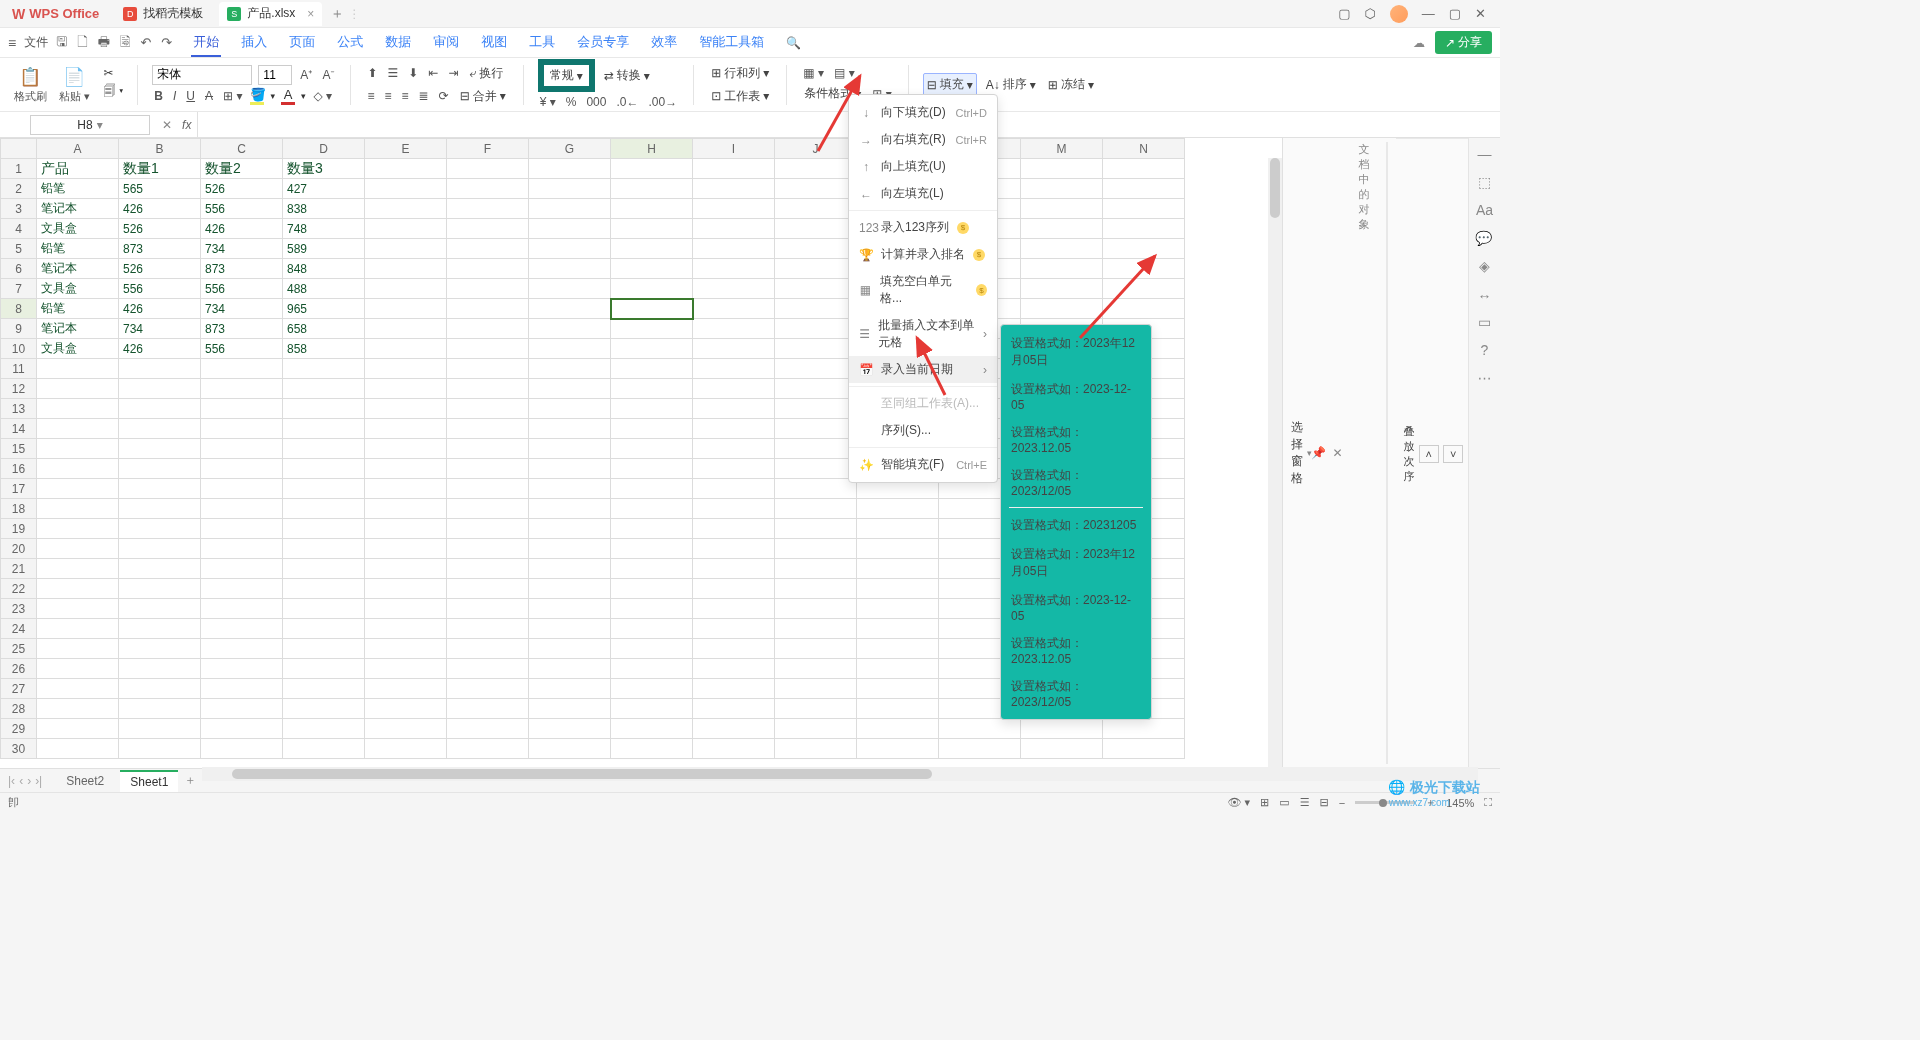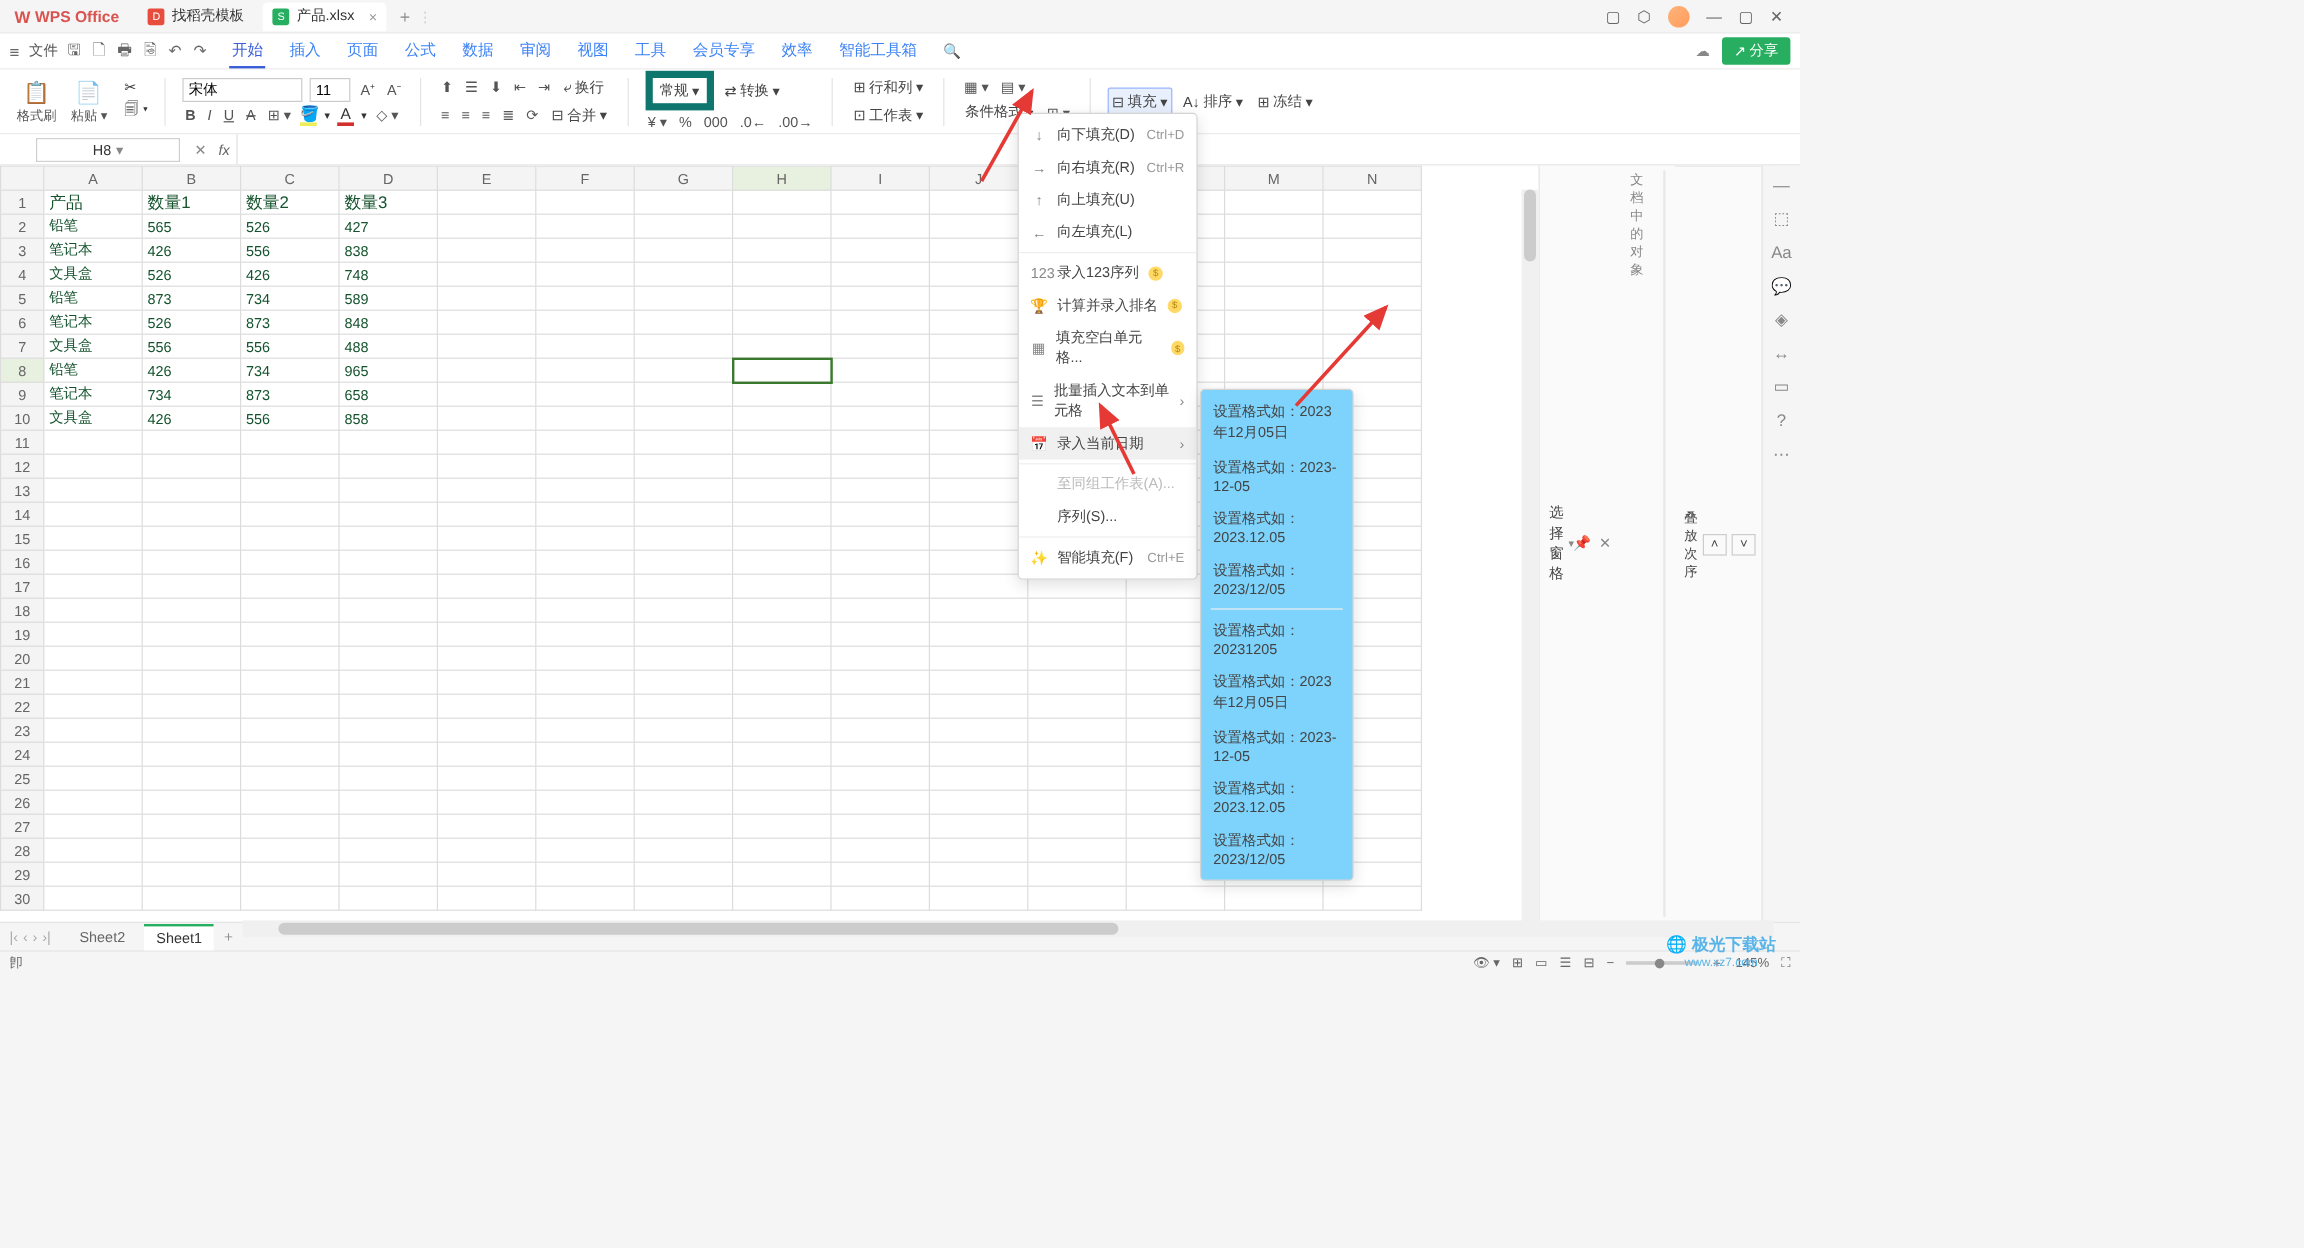--- a/index.html
+++ b/index.html
@@ -74,21 +74,21 @@
 .dropdown-menu { position: absolute; top: 94px; left: 848px; width: 150px; background: #fff; border: 1px solid #d4d4d4; border-radius: 4px; box-shadow: 0 4px 12px rgba(0,0,0,.12); padding: 4px 0; font-size: 12px; z-index: 10; }
 .dropdown-menu .mitem { display: flex; align-items: center; padding: 5px 10px; gap: 8px; color: #444; }
 .dropdown-menu .mitem .ic { width: 14px; text-align: center; color: #888; font-size: 12px; }
 .dropdown-menu .mitem .sc { margin-left: auto; color: #999; font-size: 11px; }
 .dropdown-menu .mitem:hover, .dropdown-menu .mitem.hover { background: #f0f0f0; }
 .dropdown-menu .divider { height: 1px; background: #eee; margin: 3px 0; }
 .dropdown-menu .mitem .arr { margin-left: auto; color: #888; }
 .dropdown-menu .mitem.disabled { color: #bbb; }
 .vip { width: 12px; height: 12px; border-radius: 50%; background: #ffd966; display: inline-flex; align-items: center; justify-content: center; font-size: 8px; color: #b8860b; }
 
-.submenu { position: absolute; top: 324px; left: 1000px; width: 128px; background: #7dd3fc; border: 1px solid #d4d4d4; border-radius: 4px; box-shadow: 0 4px 12px rgba(0,0,0,.12); padding: 4px 0; font-size: 12px; z-index: 11; }
+.submenu { position: absolute; top: 324px; left: 1000px; width: 152px; background: #14b8a6; border: 1px solid #d4d4d4; border-radius: 4px; box-shadow: 0 4px 12px rgba(0,0,0,.12); padding: 4px 0; font-size: 12px; z-index: 11; }
 .submenu .sitem { padding: 6px 10px; color: #444; }
 .submenu .sdiv { height: 1px; background: #eee; margin: 3px 8px; }
 
 
 .arrow { position: absolute; z-index: 20; pointer-events: none; }
 
 
 .rp-header { display: flex; align-items: center; padding: 6px 8px; font-size: 12px; color: #444; }
 .rp-header .pin { margin-left: auto; color: #888; margin-right: 6px; }
 .rp-header .close { color: #888; }
@@ -102,21 +102,21 @@
 .stab { padding: 3px 10px; color: #666; }
 .stab.active { background: #fff; color: #333; border-top: 2px solid #27ae60; }
 .nav-arrows { display: flex; gap: 4px; color: #aaa; margin-right: 8px; }
 
 
 .statusbar { height: 20px; background: #f5f5f5; display: flex; align-items: center; padding: 0 8px; font-size: 11px; color: #666; border-top: 1px solid #e4e4e4; }
 .statusbar .sbright { margin-left: auto; display: flex; gap: 10px; align-items: center; }
 .zoom-slider { width: 60px; height: 3px; background: #ccc; position: relative; }
 .zoom-slider .thumb { width: 8px; height: 8px; background: #888; border-radius: 50%; position: absolute; left: 40%; top: -2.5px; }
 
-.watermark { position: absolute; right: 20px; bottom: 4px; font-size: 12px; color: #4aa3df; z-index: 50; display: flex; flex-direction: column; align-items: center; }
+.watermark { position: absolute; right: 20px; bottom: 4px; font-size: 12px; color: #4aa3df; z-index: 50; display: flex; flex-direction: column; align-items: flex-start; }
 .watermark .t1 { font-weight: bold; font-size: 14px; color: #5ab4e8; }
 .watermark .t2 { font-size: 10px; color: #5ab4e8; }
 .grid-scrollbar { position: absolute; right: 0; top: 20px; bottom: 0; width: 14px; background: #f0f0f0; }
 .grid-scrollbar .thumb { position: absolute; top: 0; left: 2px; width: 10px; height: 60px; background: #ccc; border-radius: 5px; }
 .hscroll { position: absolute; left: 0; right: 14px; bottom: 0; height: 14px; background: #f0f0f0; }
 .hscroll .thumb { position: absolute; left: 30px; top: 2px; height: 10px; width: 700px; background: #ccc; border-radius: 5px; }
 </style>
 </head>
 <body>
 

